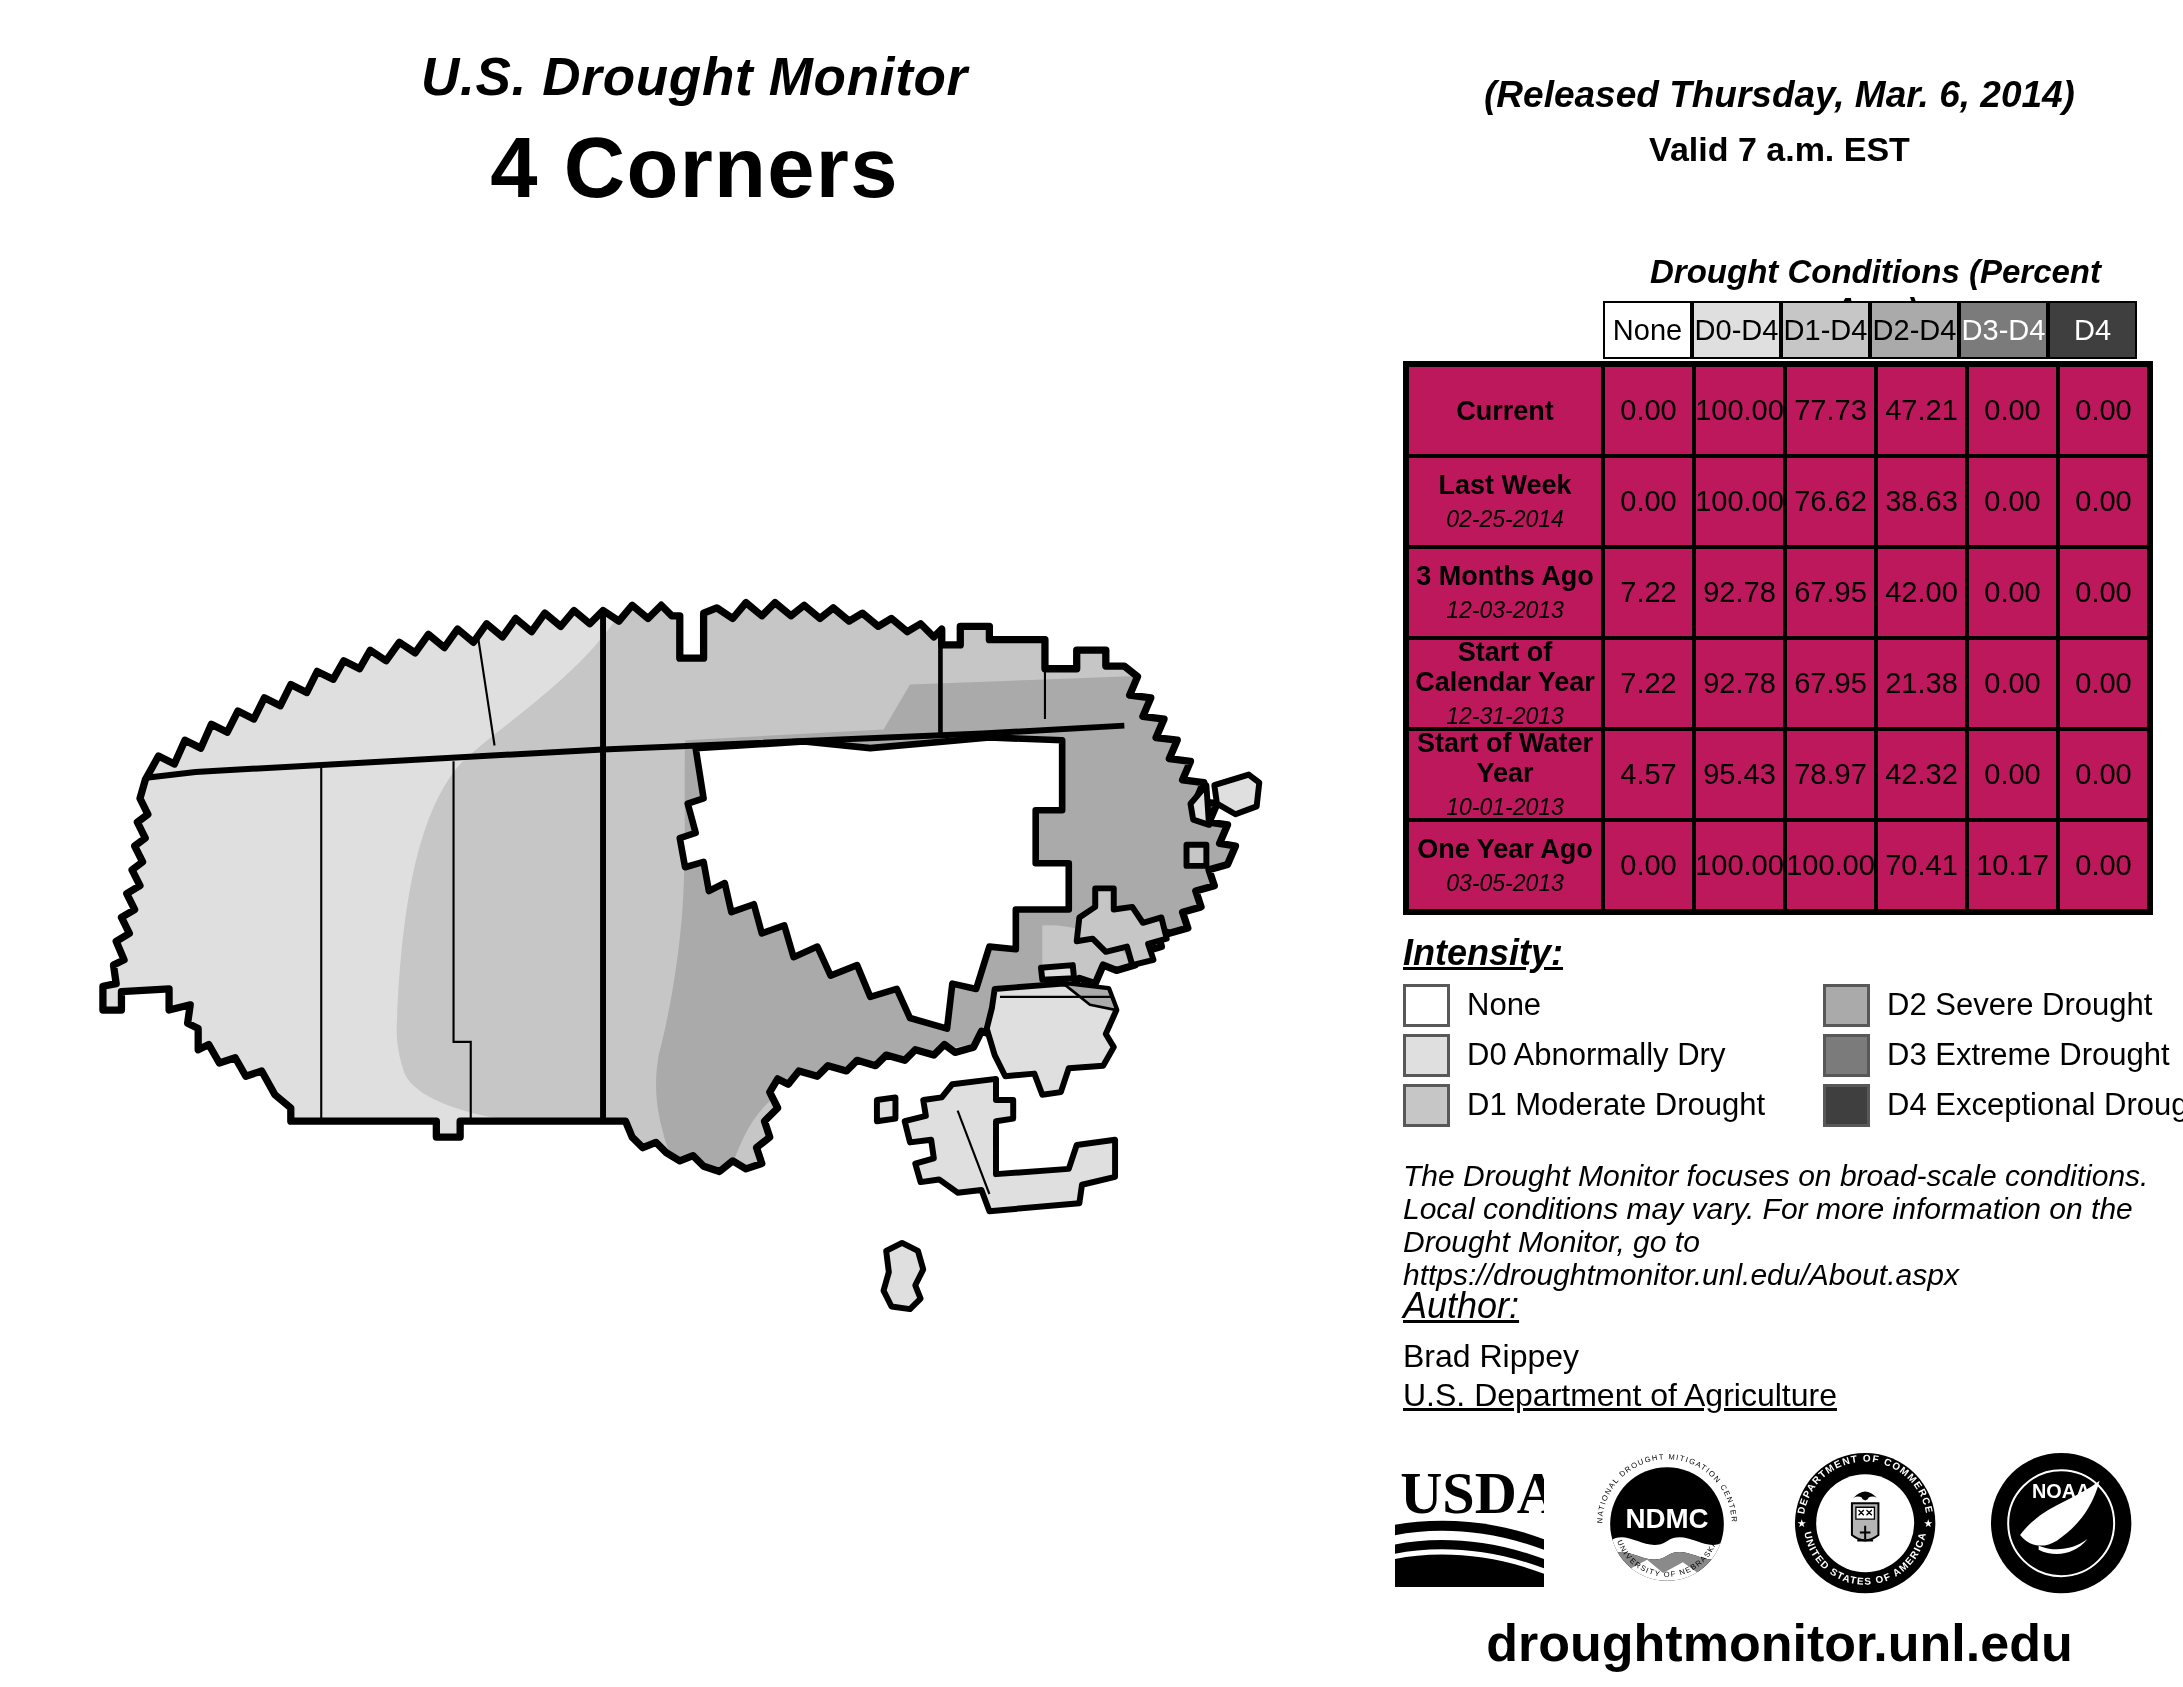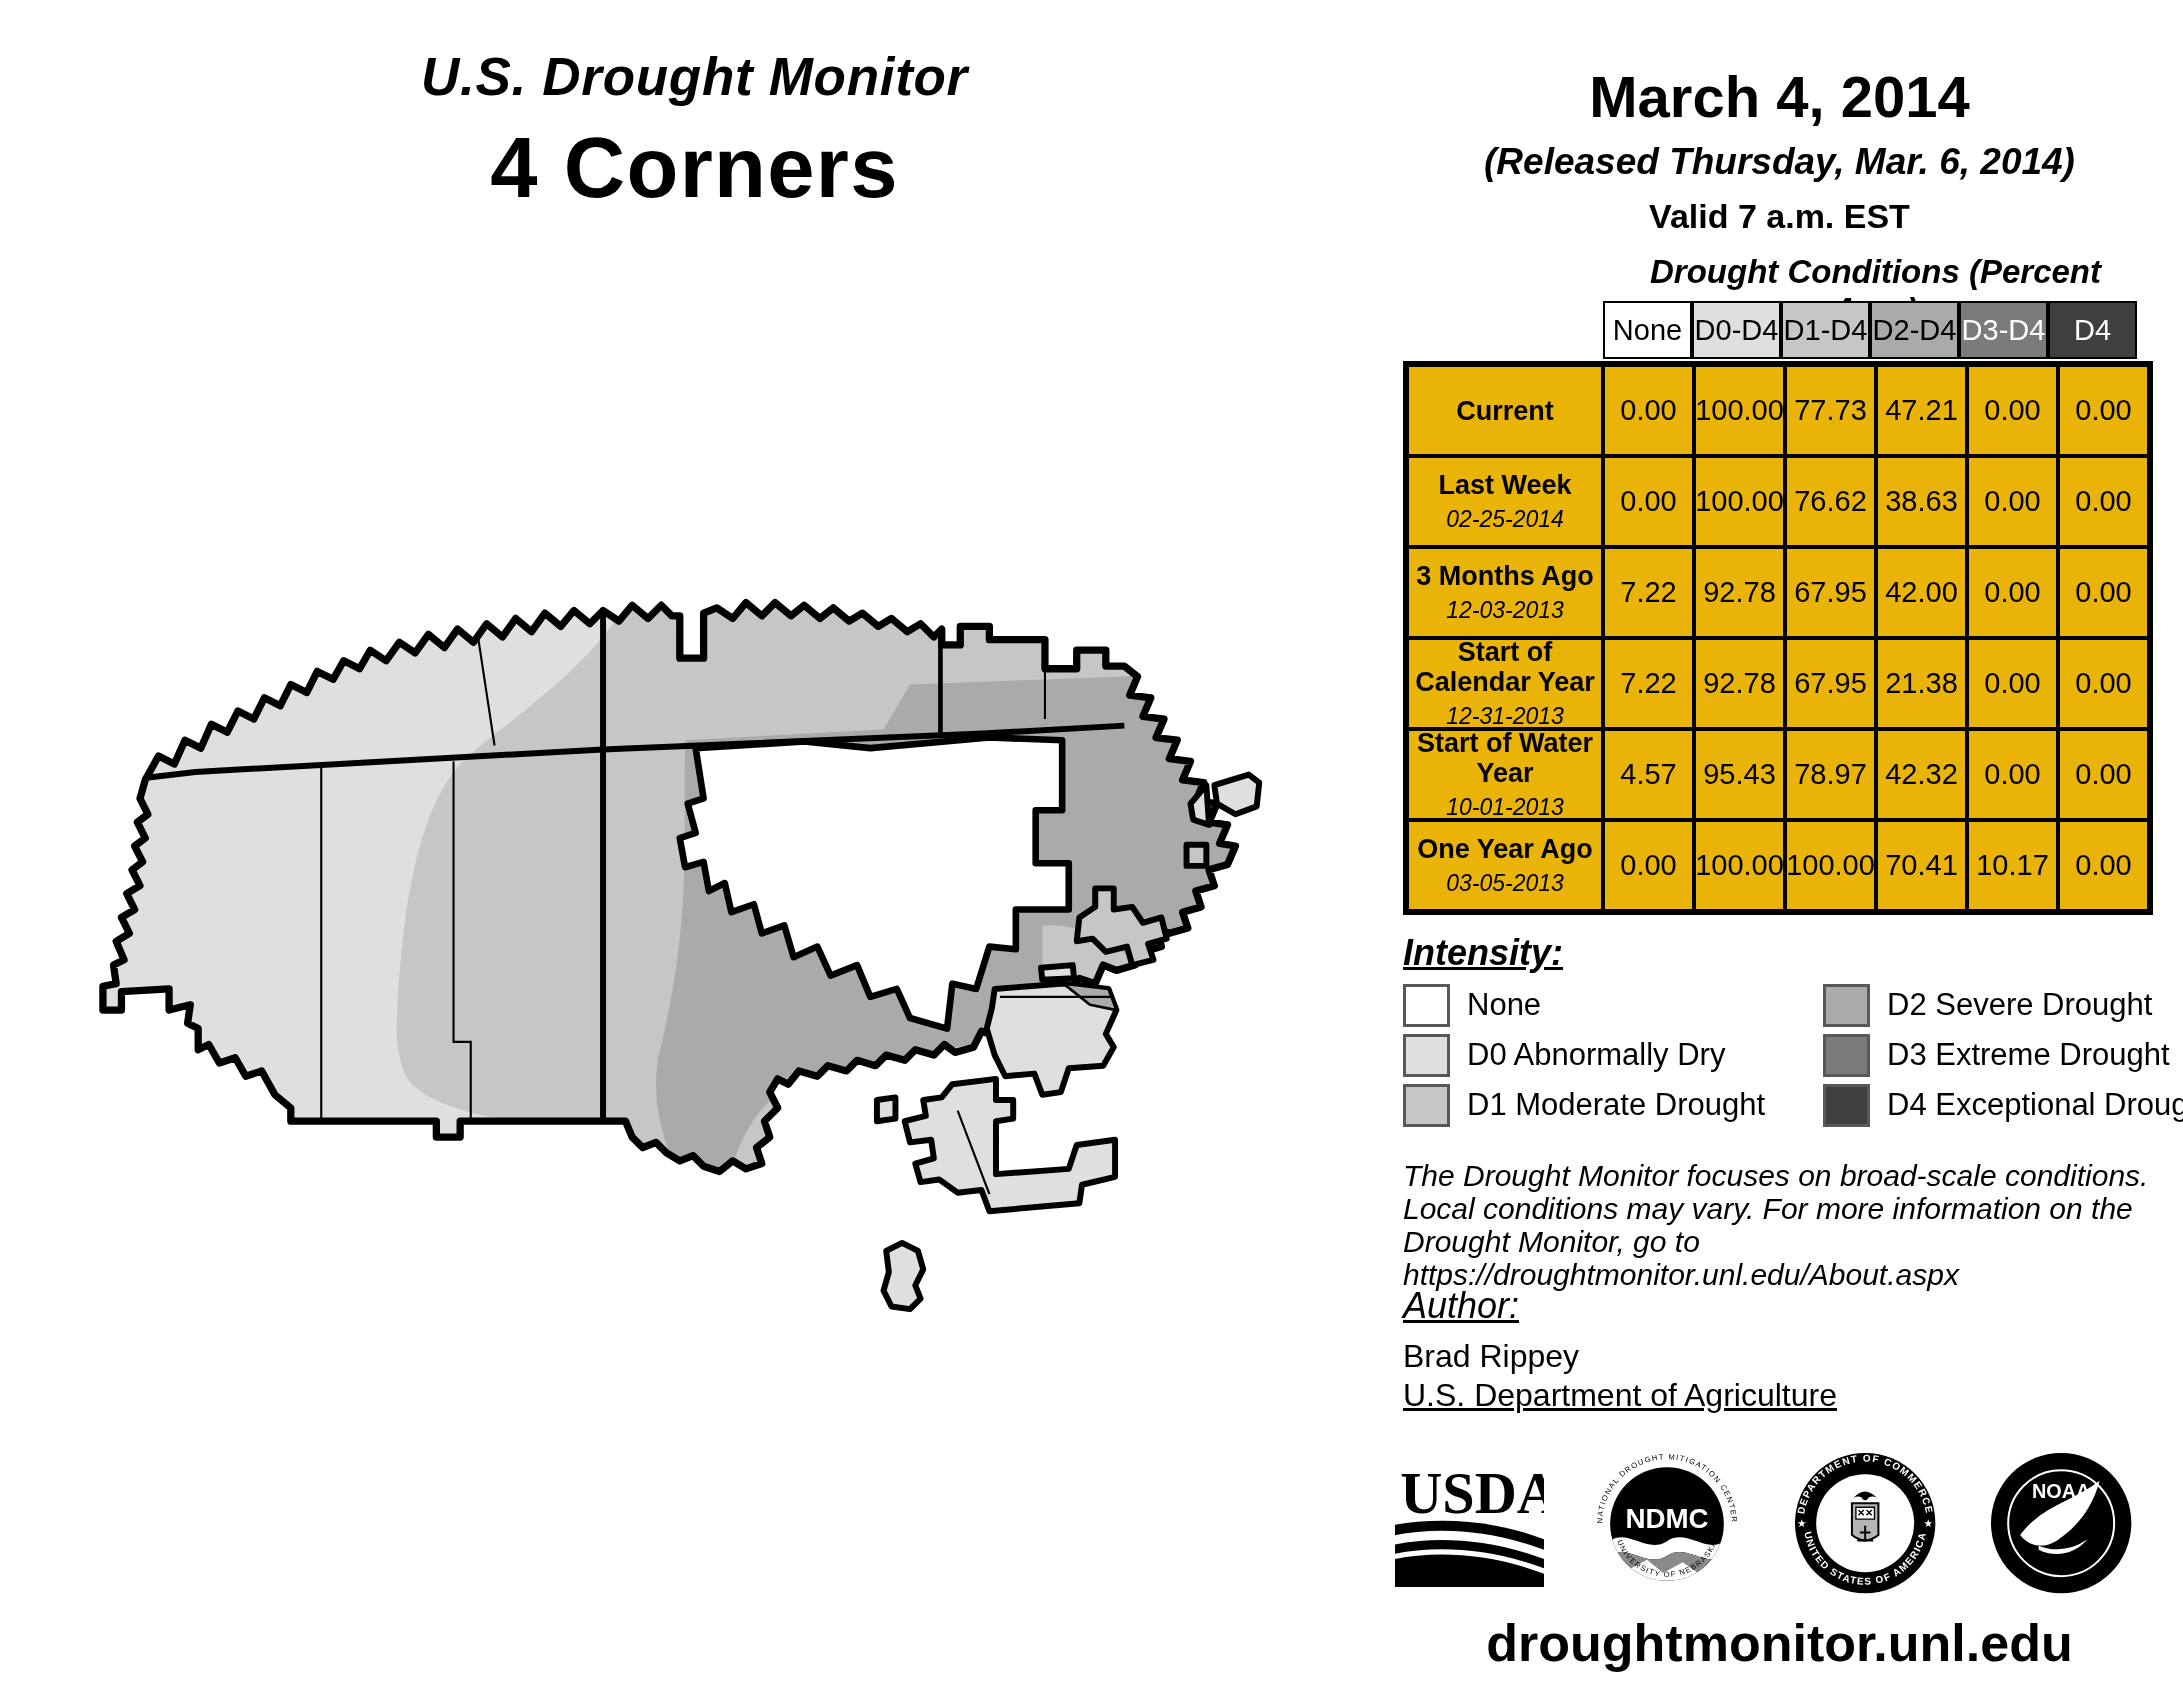--- a/index.html
+++ b/index.html
@@ -12,21 +12,21 @@
   .date-block{left:1376px;top:63px;width:807px;text-align:center;}
   .date-main{font-size:58px;font-weight:bold;}
   .date-released{font-size:37px;font-weight:bold;font-style:italic;margin-top:10.6px;}
   .date-valid{font-size:34px;font-weight:bold;margin-top:14.6px;}
   
   .tbl-title{left:1604px;top:253px;width:543px;text-align:center;font-size:33px;font-weight:bold;font-style:italic;}
   .hdr-row{left:1603px;top:301px;display:flex;}
   .hdr-cell{width:85px;height:54px;border:2.6px solid #000;display:flex;align-items:center;justify-content:center;font-size:29px;}
   .hdr-light{color:#000;} .hdr-dark{color:#fff;}
   .body-grid{left:1403px;top:361px;display:grid;grid-template-columns:196px repeat(6,91px);grid-auto-rows:91px;border:4px solid #000;}
-  .cell{border:2px solid #000;display:flex;align-items:center;justify-content:center;font-size:29px;background:#eab308;}
+  .cell{border:2px solid #000;display:flex;align-items:center;justify-content:center;font-size:29px;background:#be185d;}
   .lbl{flex-direction:column;text-align:center;padding:0 4px;}
   .lbl .l1{font-weight:bold;font-size:27px;line-height:30px;}
   .lbl .l2{font-style:italic;font-size:23px;margin-top:5.3px;}
   
   .intensity-h{left:1403px;top:932px;font-size:36px;font-weight:bold;font-style:italic;text-decoration:underline;}
   .legend-item{display:flex;align-items:center;height:50px;}
   .swatch{width:41px;height:37px;border:3.3px solid #585858;margin-right:17px;flex:0 0 auto;}
   .legend-label{font-size:31px;white-space:nowrap;}
   .leg-col-a{left:1403px;top:980px;}
   .leg-col-b{left:1790px;top:980px;padding-left:33px;}
@@ -41,21 +41,20 @@
 </style>
 </head>
 <body>
 
 <div class="abs title-block">
   <div class="title1">U.S. Drought Monitor</div>
   <div class="title2">4 Corners</div>
 </div>
 
 <div class="abs date-block">
-  <div class="date-main">March 4, 2014</div>
   <div class="date-released">(Released Thursday, Mar. 6, 2014)</div>
   <div class="date-valid">Valid 7 a.m. EST</div>
 </div>
 
 <svg class="abs" style="left:63px;top:592px;" width="1264" height="774" viewBox="0 0 955 585">
   <defs>
     <clipPath id="clipRegion">
       <path d="M62,142 72,124 84,130 92,112 104,118 112,100 124,106 132,90 144,96 152,80 164,86 172,70 184,76 192,60 204,66 212,52 224,58 232,44 244,52 254,38 266,46 276,32 288,42 298,28 310,38 320,24 332,34 342,20 354,30 364,16 376,26 386,14 398,24 408,14 420,22 430,10 442,20 452,10 460,18 466,18 466,50 484,50 484,16 494,12 506,20 516,8 528,18 538,8 550,18 560,10 572,20 582,12 594,22 604,16 616,26 626,20 638,30 648,24 658,34 664,28 664,40 678,40 678,26 700,26 700,36 742,36 742,58 766,58 766,44 788,44 788,56 802,56 812,64 806,78 822,80 816,94 832,96 826,110 842,112 836,126 852,128 846,142 862,144 856,158 872,160 866,174 880,176 874,190 886,192 880,206 866,210 870,222 856,226 860,238 846,242 850,254 836,258 826,254 830,268 816,272 806,268 810,282 796,286 786,282 780,296 768,292 760,300 764,312 752,316 744,310 736,318 740,330 726,334 714,328 706,336 694,332 688,344 674,348 666,342 658,350 644,346 636,354 622,350 614,358 600,354 592,362 578,358 570,366 556,362 548,372 540,368 534,378 540,390 530,400 534,412 524,420 528,432 516,436 506,430 496,438 484,434 476,426 466,430 456,424 448,416 438,420 430,412 425,400 300,400 300,412 282,412 282,400 172,400 172,390 160,380 150,362 138,366 130,352 118,356 110,342 102,346 102,330 94,326 96,312 80,316 80,300 44,302 44,316 30,316 30,298 40,296 38,282 46,278 40,264 50,258 44,246 54,240 48,228 58,222 52,210 60,204 54,192 62,186 56,174 64,168 58,156 Z"></path>
     </clipPath>
   </defs>

